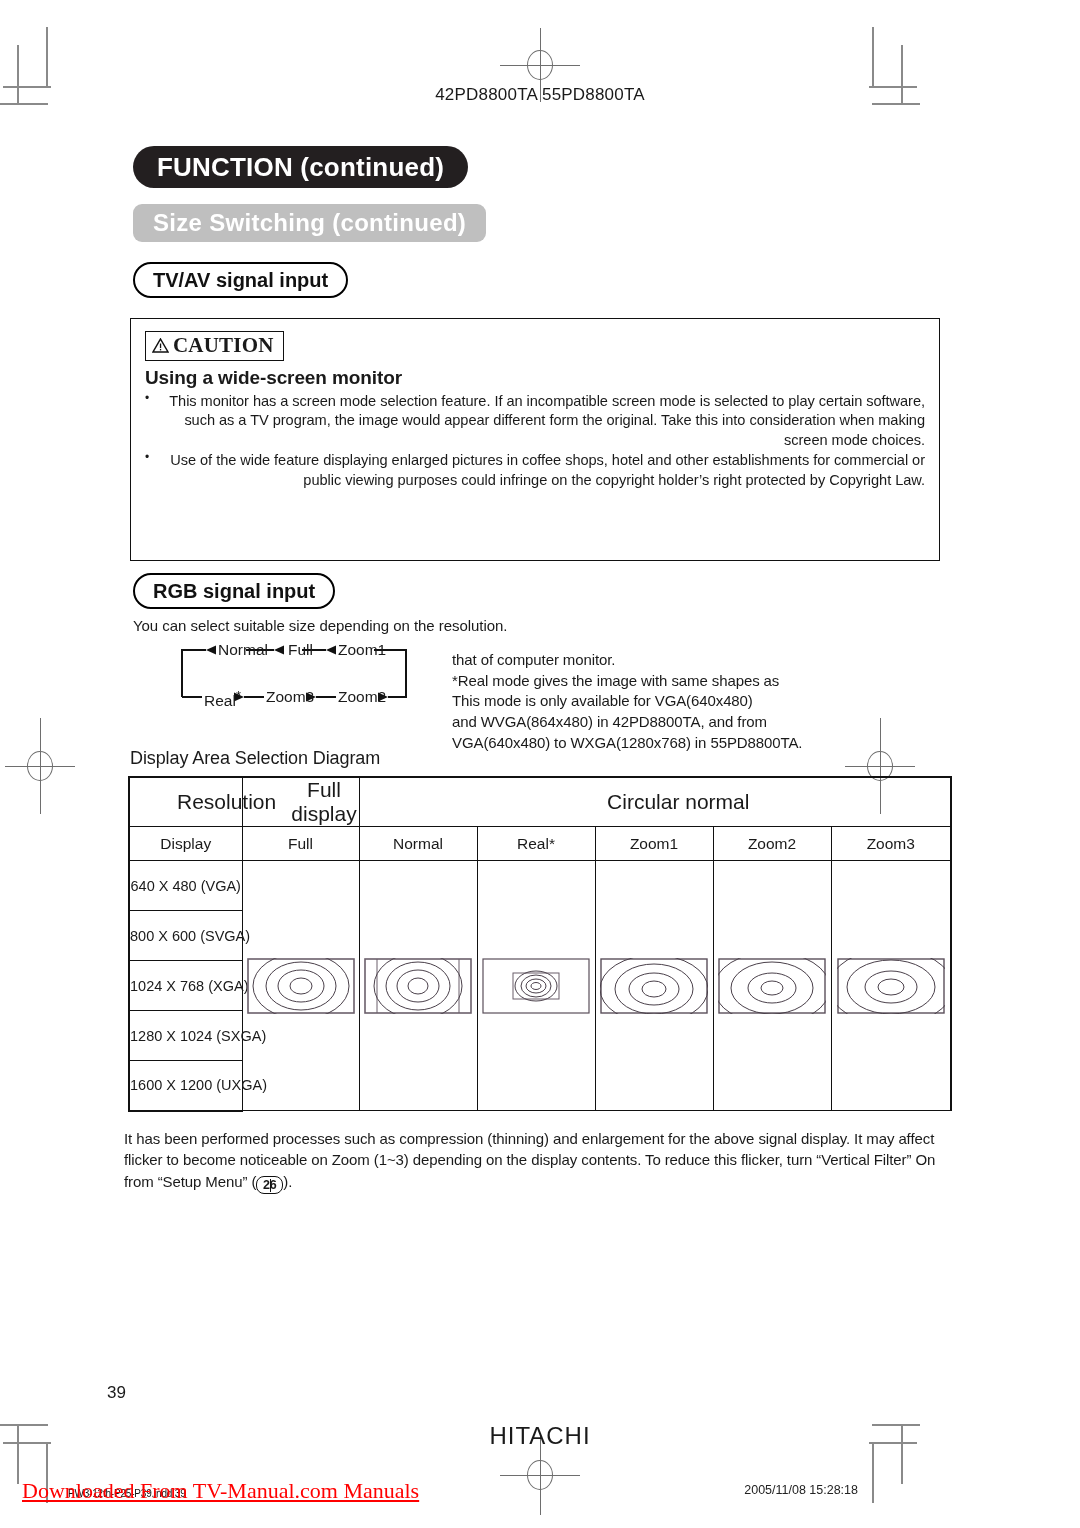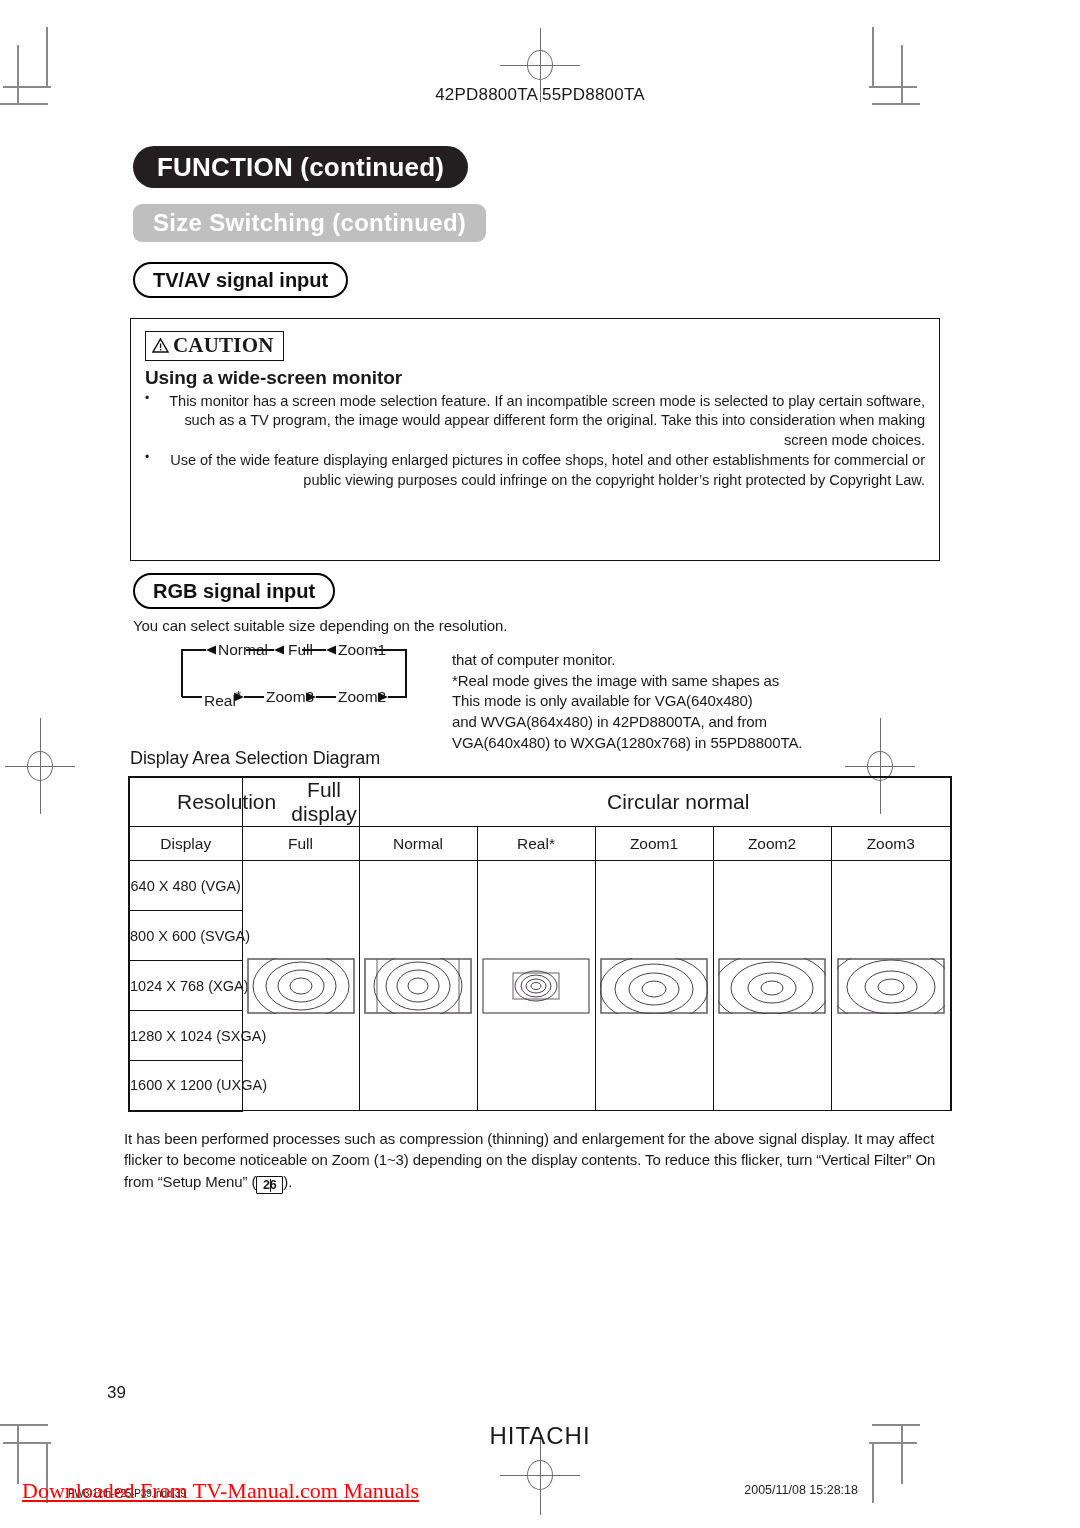--- a/index.html
+++ b/index.html
@@ -139,21 +139,21 @@
   }
 
   
   .bottom-note {
     position: absolute; left: 124px; top: 1128px; width: 836px;
     font-size: 15px; line-height: 1.42; letter-spacing: -.1px;
   }
   .pgref {
     display: inline-block; position: relative; top: 2px;
     width: 27px; height: 18px;
-    border: 1.3px solid #111; border-radius: 1px;
+    border: 1.3px solid #111; border-radius: 8px;
     font-size: 12.5px; font-weight: bold; text-align: center; line-height: 16px;
   }
   .pgref::after {
     content: ""; position: absolute; left: 50%; top: 2px;
     width: 1px; height: 13px; background: #111;
   }
 
   
   .page-num { position: absolute; left: 107px; top: 1383px; font-size: 17px; }
   .brand {

